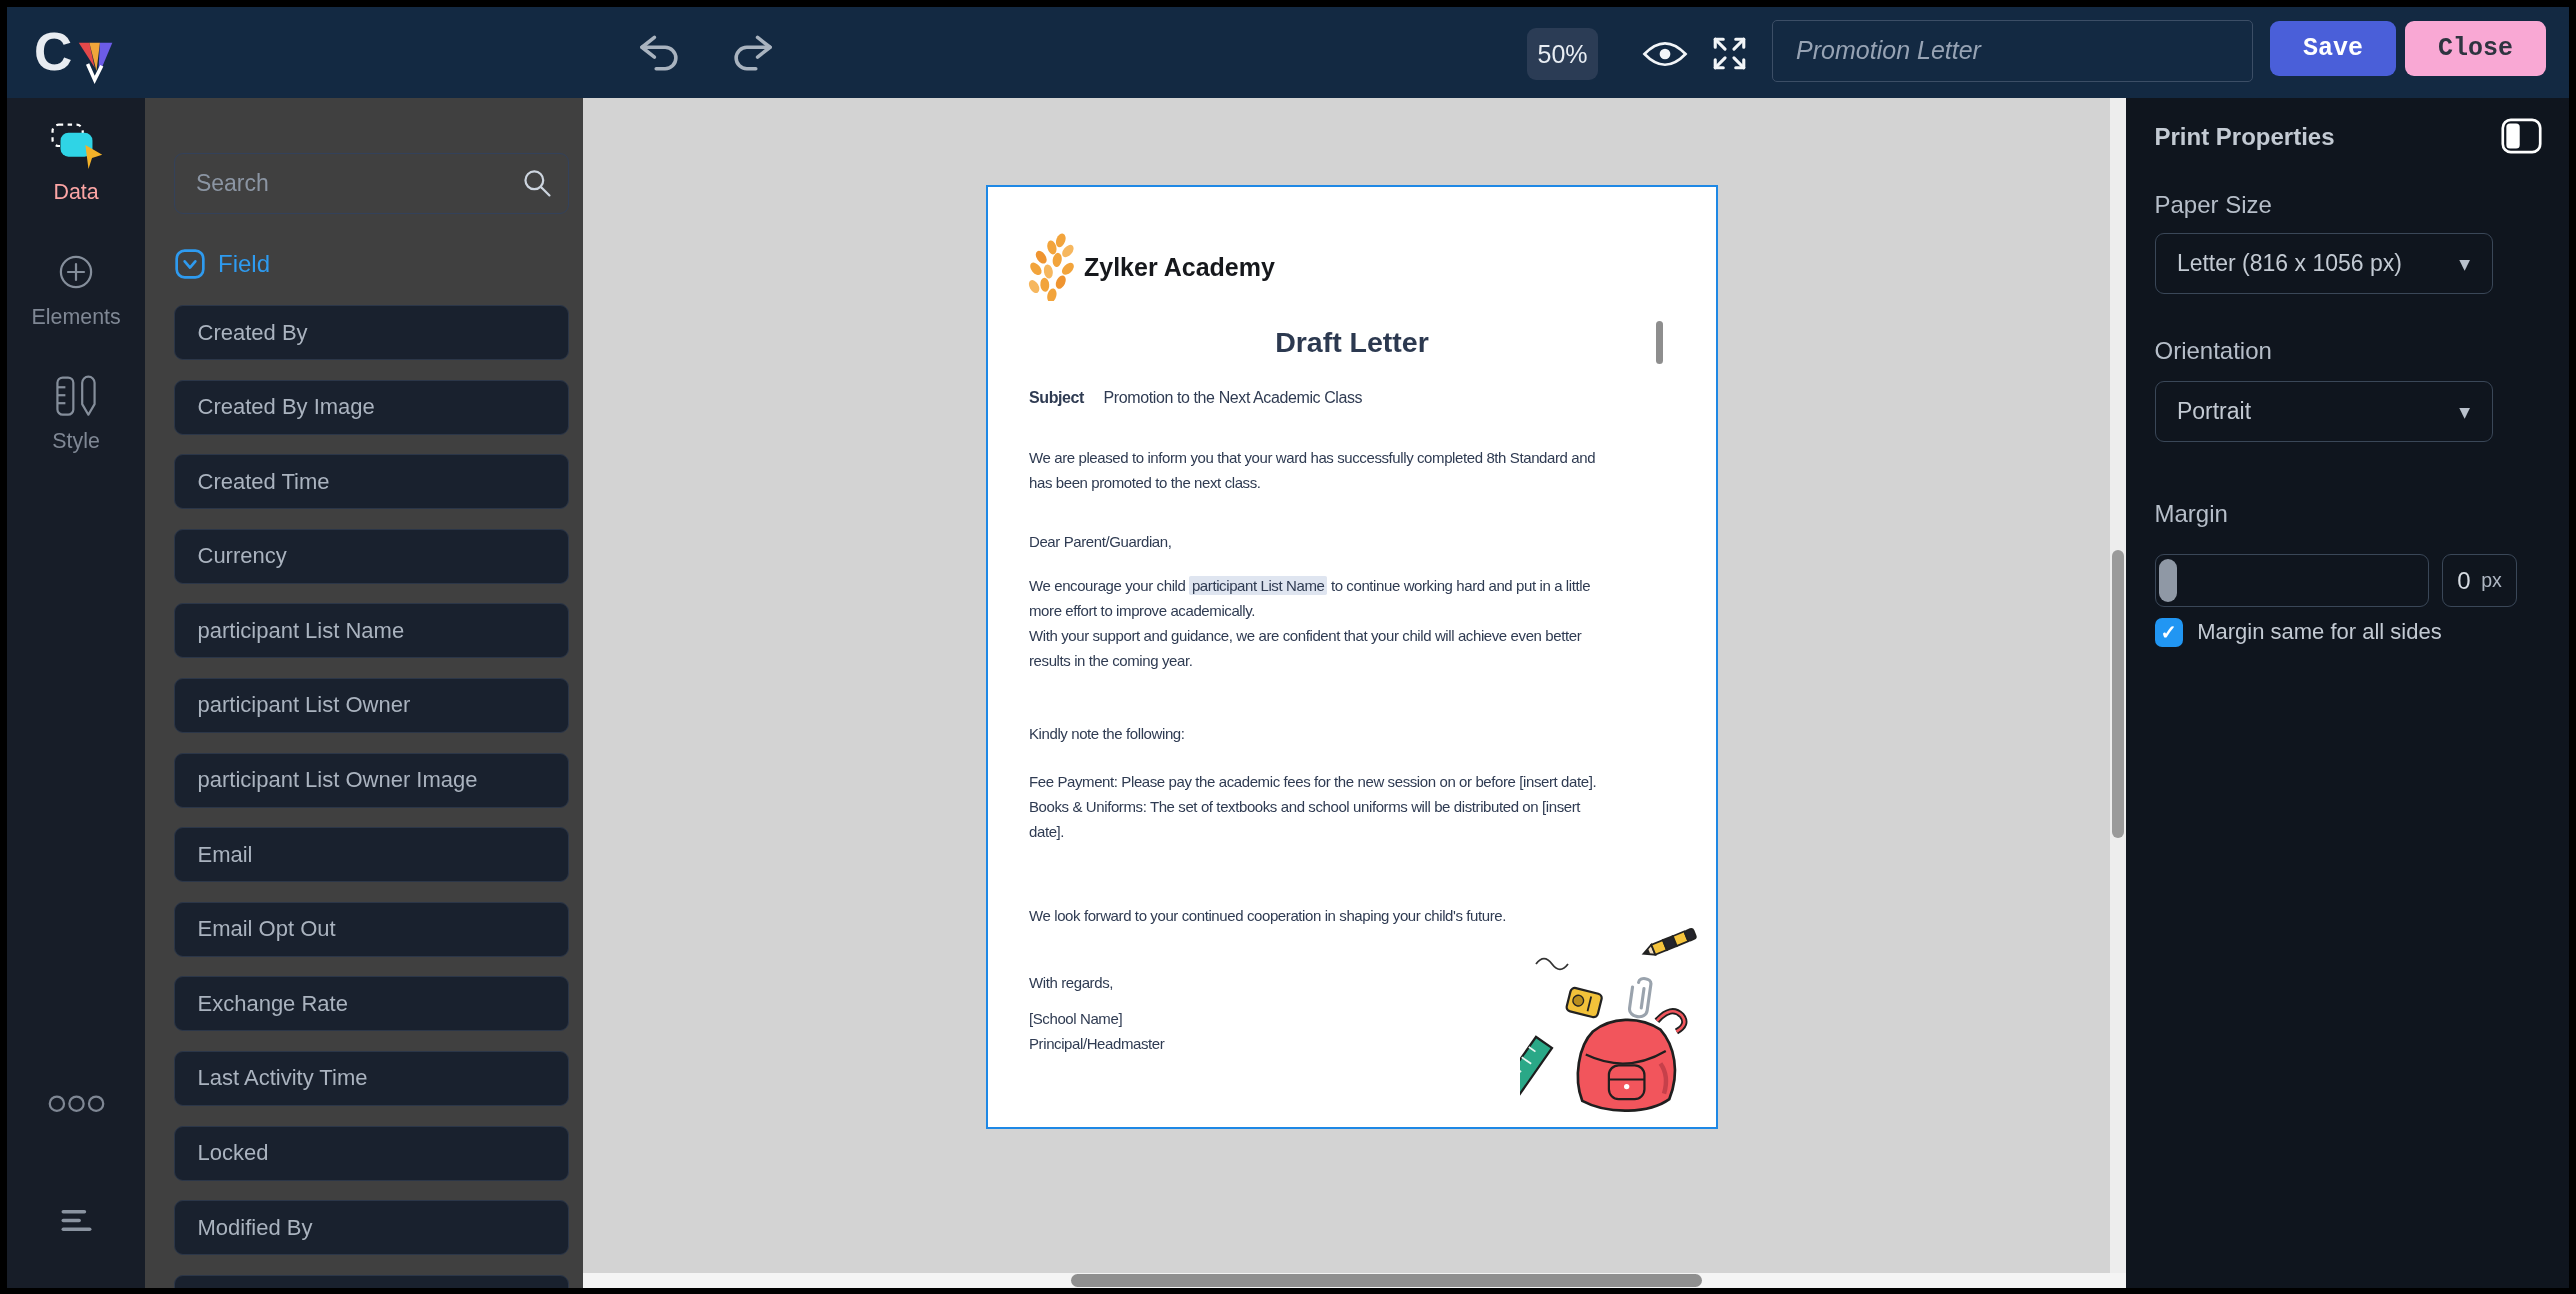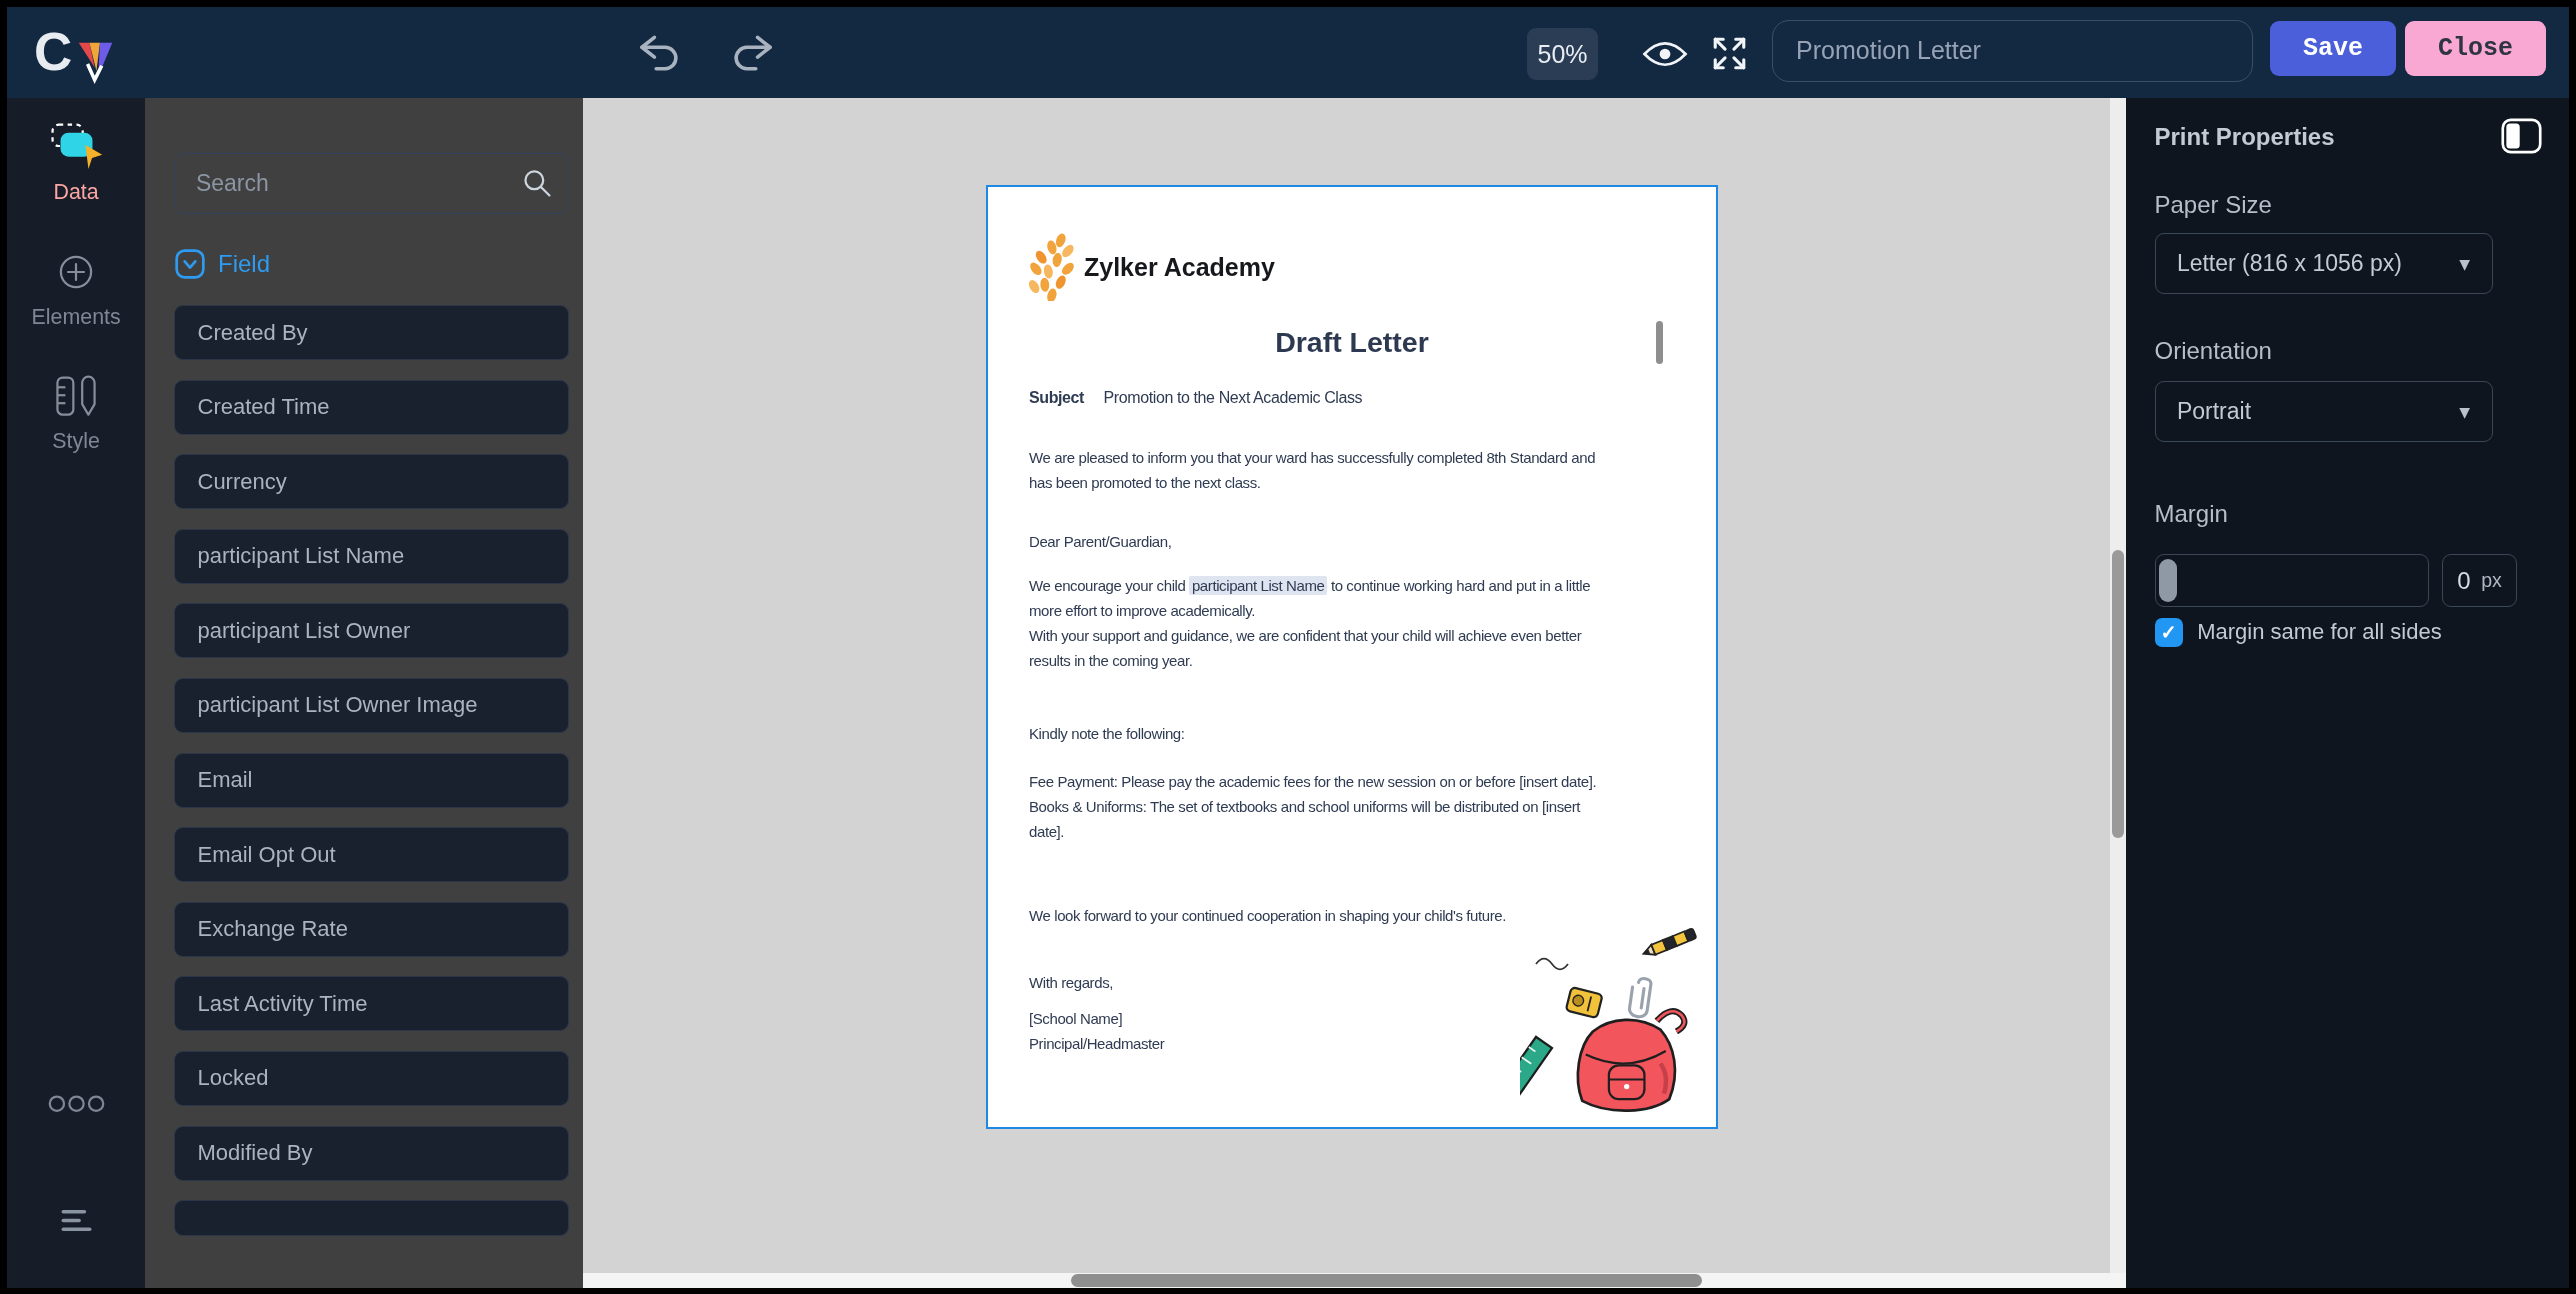--- a/index.html
+++ b/index.html
@@ -6,21 +6,21 @@
   html,body { background:#000; }
   body { font-family:"Liberation Sans", sans-serif; }
   .window { position:relative; width:2576px; height:1294px; background:#000; overflow:hidden; }
 
   
   .topbar { position:absolute; left:7.1px; top:7.1px; width:2562px; height:91px; background:#132942; }
   .logo { position:absolute; left:27px; top:12.5px; width:107px; height:66px; }
   .logo-c { position:absolute; left:0; top:1.8px; font-size:53px; font-weight:bold; color:#e8ecf1; }
   .icon-btn { position:absolute; display:flex; align-items:center; justify-content:center; cursor:pointer; }
   .zoom-badge { position:absolute; left:1520px; top:21.4px; width:71px; height:52px; background:#2b3c55; border-radius:9px; color:#e8edf3; font-size:25px; display:flex; align-items:center; justify-content:center; }
-  .title-input { position:absolute; left:1765px; top:12.5px; width:481px; height:62px; background:transparent; border:1.8px solid #3c4e66; border-radius:17px; color:#97a3b4; font-size:25px; padding-left:23px; font-family:"Liberation Sans", sans-serif; outline:none; }
+  .title-input { position:absolute; left:1765px; top:12.5px; width:481px; height:62px; background:transparent; border:1.8px solid #3c4e66; border-radius:5px; color:#97a3b4; font-size:25px; padding-left:23px; font-family:"Liberation Sans", sans-serif; outline:none;font-style:italic; }
   .btn { position:absolute; top:14.2px; height:55px; border:none; border-radius:9px; font-size:25px; font-weight:bold; cursor:pointer; font-family:Liberation Mono, monospace; }
   .btn-save { left:2263px; width:126px; background:#4a5fd9; color:#ffffff; }
   .btn-close { left:2398px; width:141px; background:#f9a8d4; color:#2e3440; }
 
   
   .rail { position:absolute; left:7.1px; top:98px; width:138px; height:1190px; background:#171d28; }
   .rail-item { position:absolute; left:0; width:138px; display:flex; flex-direction:column; align-items:center; gap:9px; cursor:pointer; }
   .rail-label { font-size:21.4px; color:#7f8794; }
   .rail-label.active { color:#fca5a5; }
 
@@ -186,20 +186,21 @@
     <div class="field-head">
       <svg width="32" height="32" viewBox="0 0 36 36">
         <rect x="3" y="3" width="30" height="30" rx="9" fill="none" stroke="#2e9bf0" stroke-width="3"></rect>
         <polyline points="12,15 18,22 24,15" fill="none" stroke="#2e9bf0" stroke-width="3" stroke-linecap="round" stroke-linejoin="round"></polyline>
       </svg>
       <span class="field-head-label">Field</span>
     </div>
 
     <div class="field-list">
       <div class="field-card">Created By</div>
+      <div class="field-card">Created By Image</div>
       <div class="field-card">Created Time</div>
       <div class="field-card">Currency</div>
       <div class="field-card">participant List Name</div>
       <div class="field-card">participant List Owner</div>
       <div class="field-card">participant List Owner Image</div>
       <div class="field-card">Email</div>
       <div class="field-card">Email Opt Out</div>
       <div class="field-card">Exchange Rate</div>
       <div class="field-card">Last Activity Time</div>
       <div class="field-card">Locked</div>

